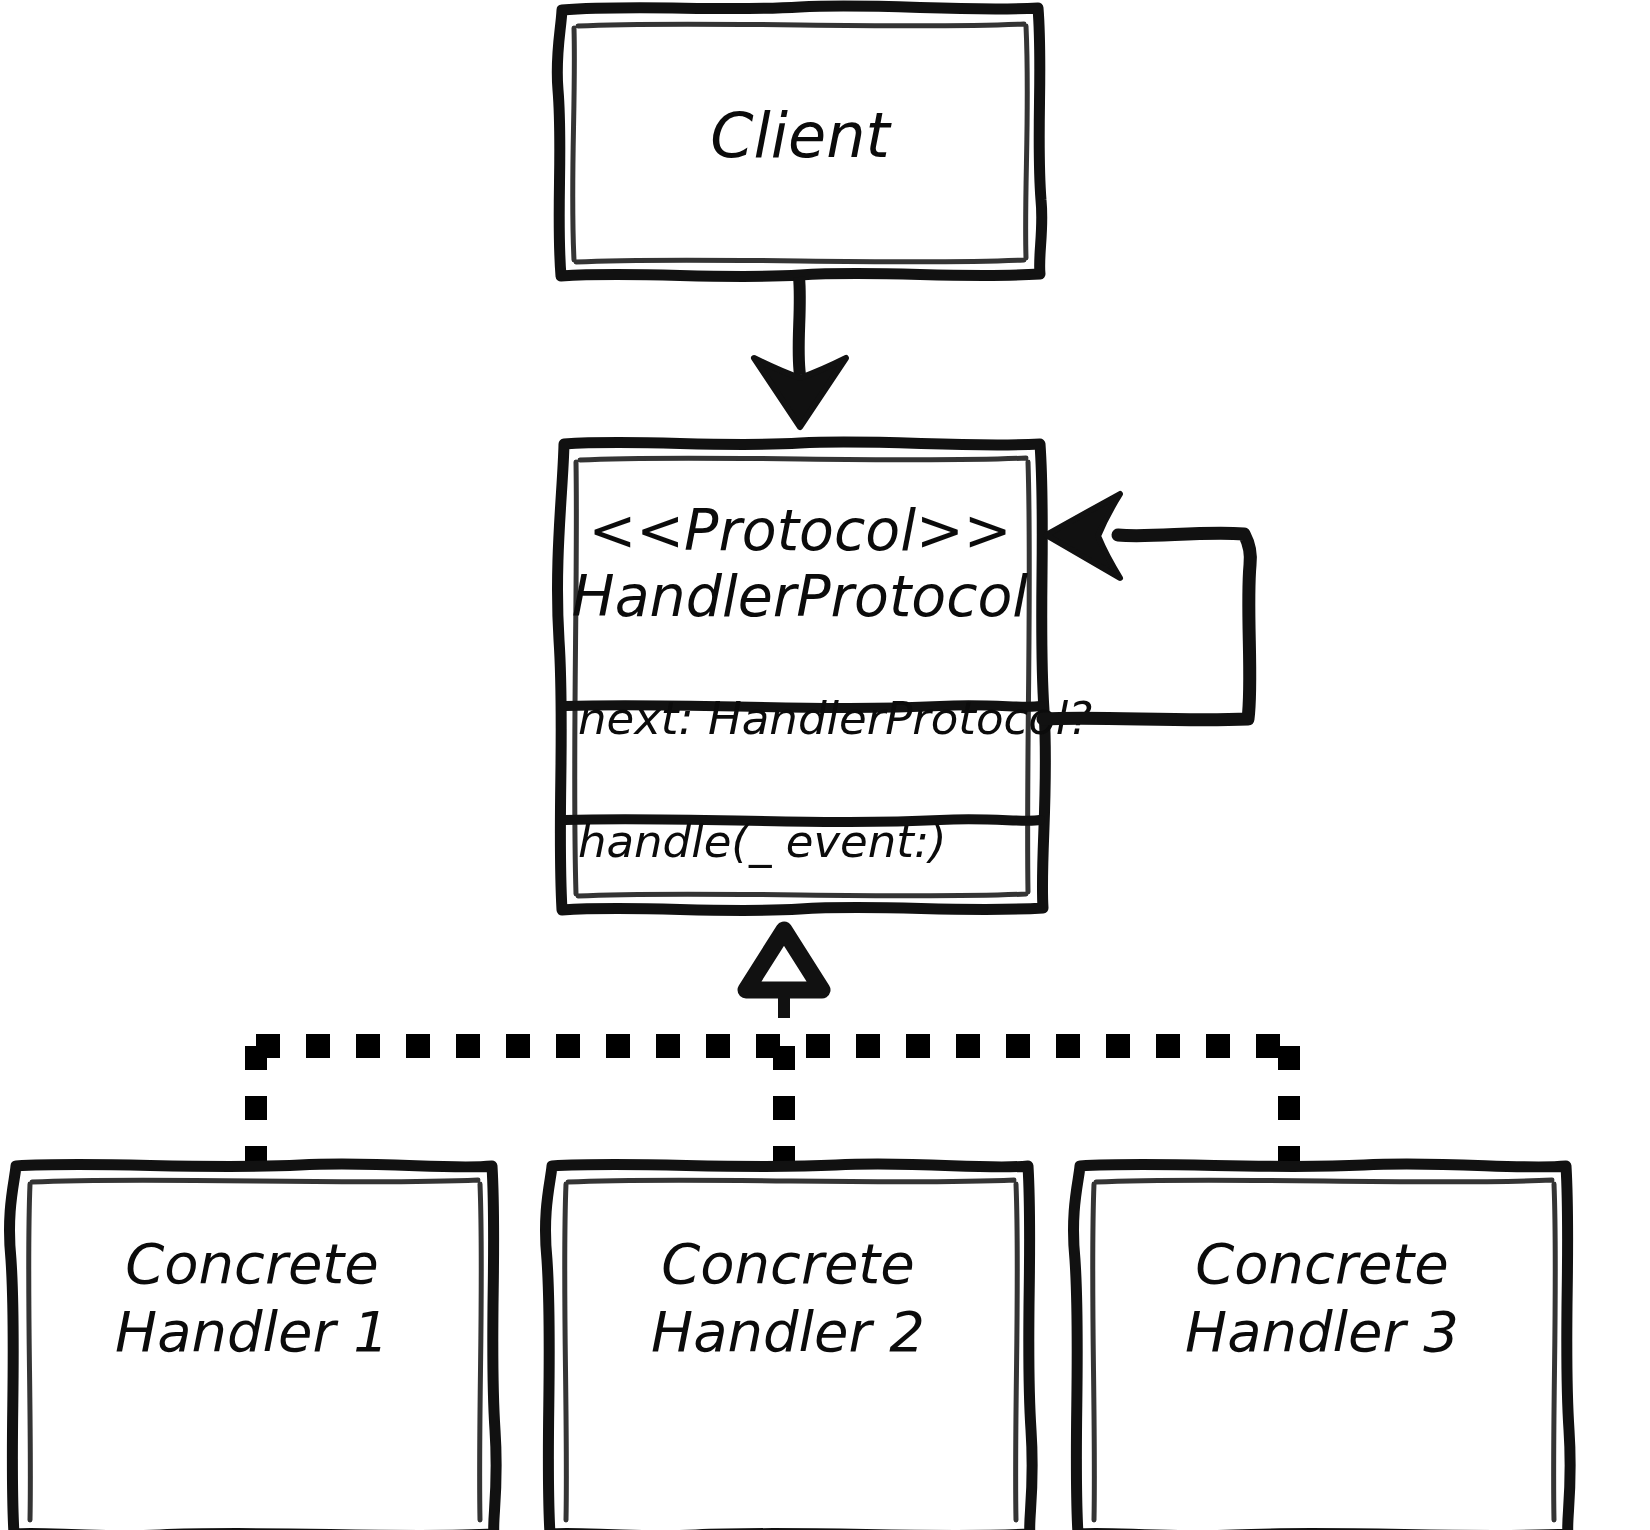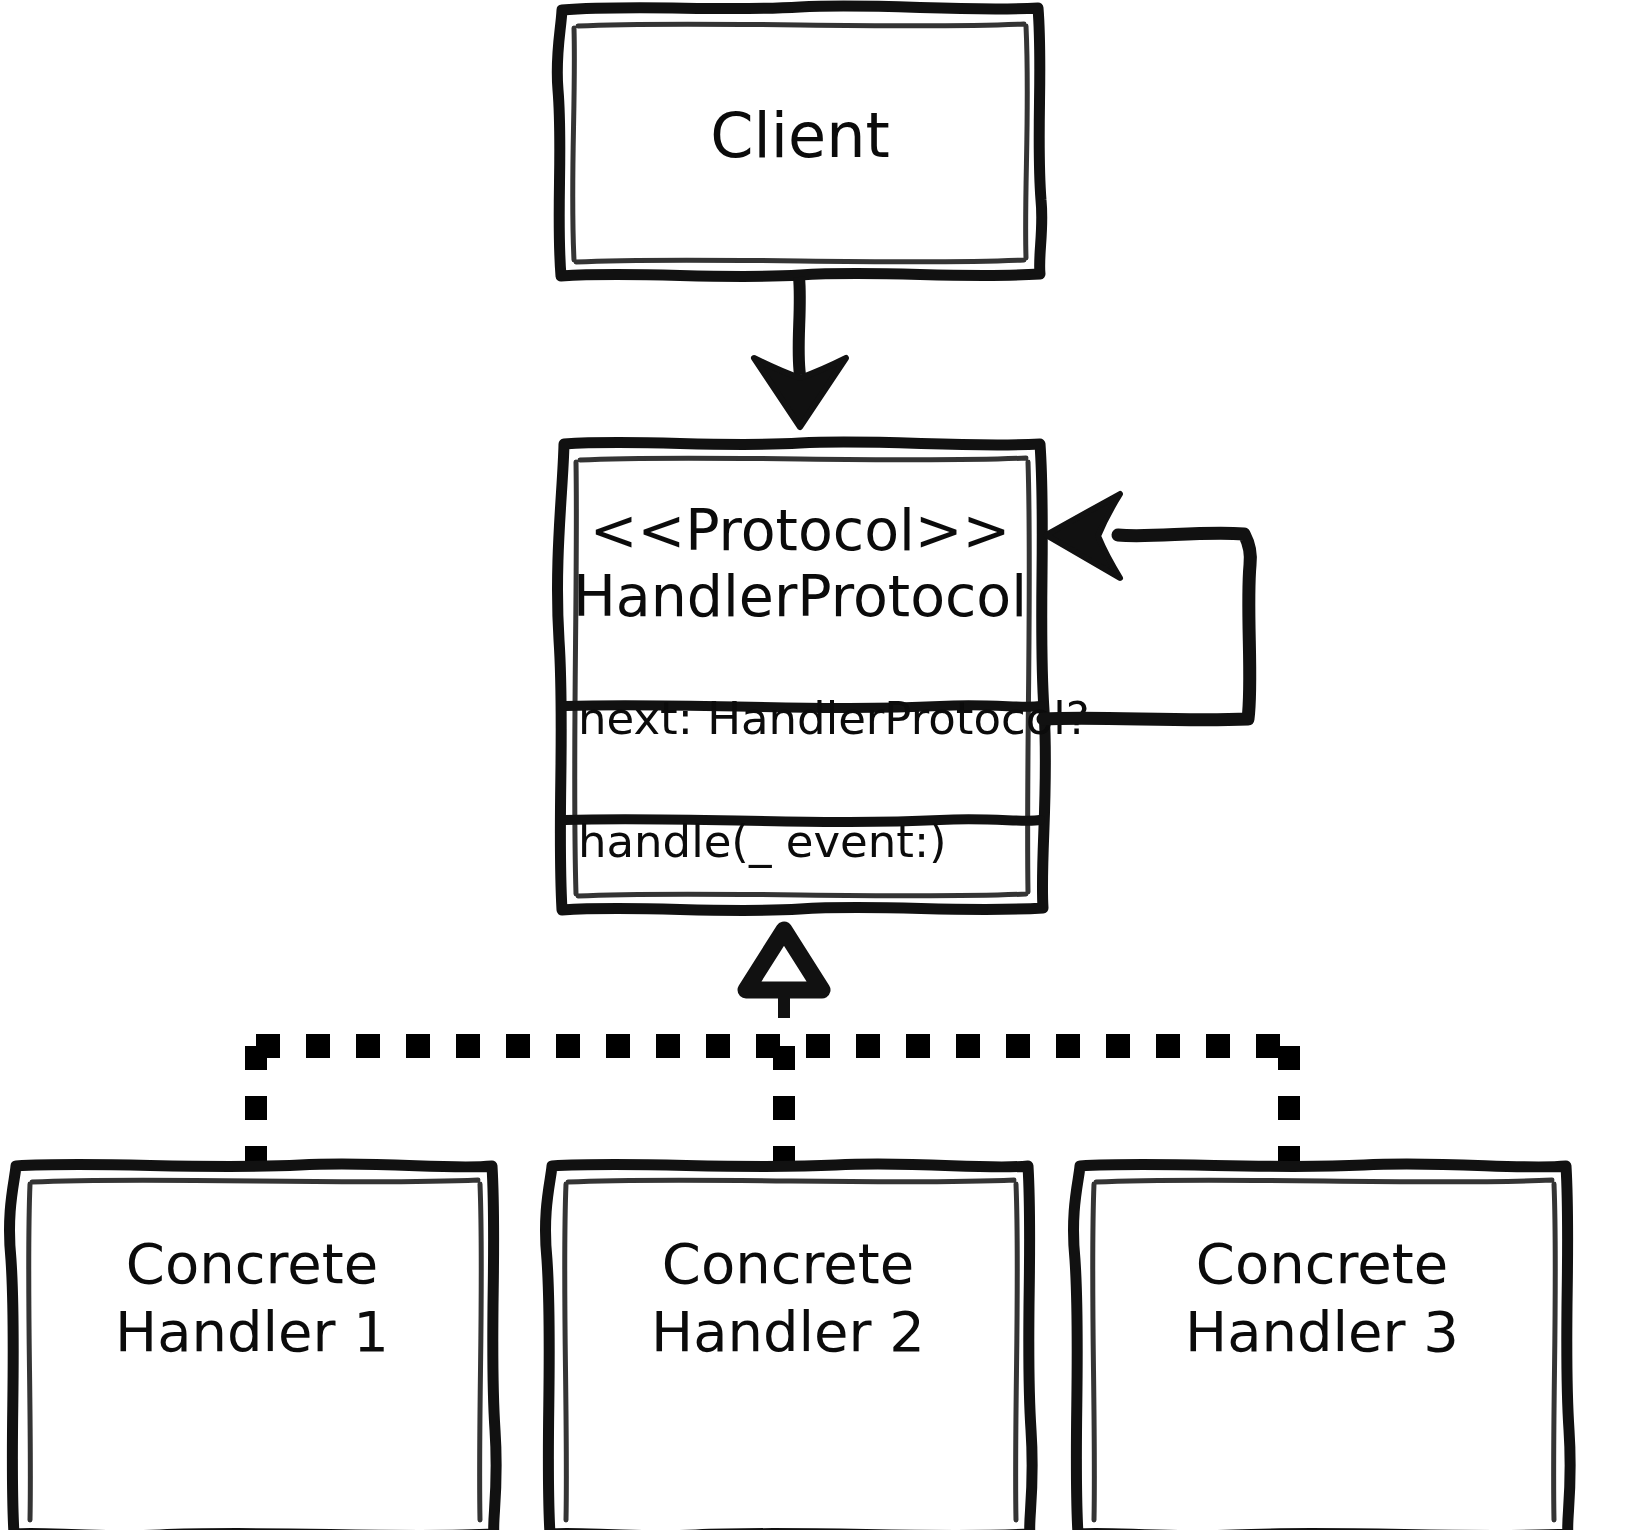--- a/index.html
+++ b/index.html
@@ -12,20 +12,21 @@
     width: 1650px;
     height: 1530px;
     overflow: hidden;
     font-family: "DejaVu Sans", sans-serif;
   }
   #diagram-root {
     position: relative;
     width: 1650px;
     height: 1297px;
     background: #ffffff;
+    font-style: italic;
   }
   svg#uml-svg {
     position: absolute;
     top: 0;
     left: 0;
     width: 1650px;
     height: 1530px;
     display: block;
   }
   .sketch-box {

